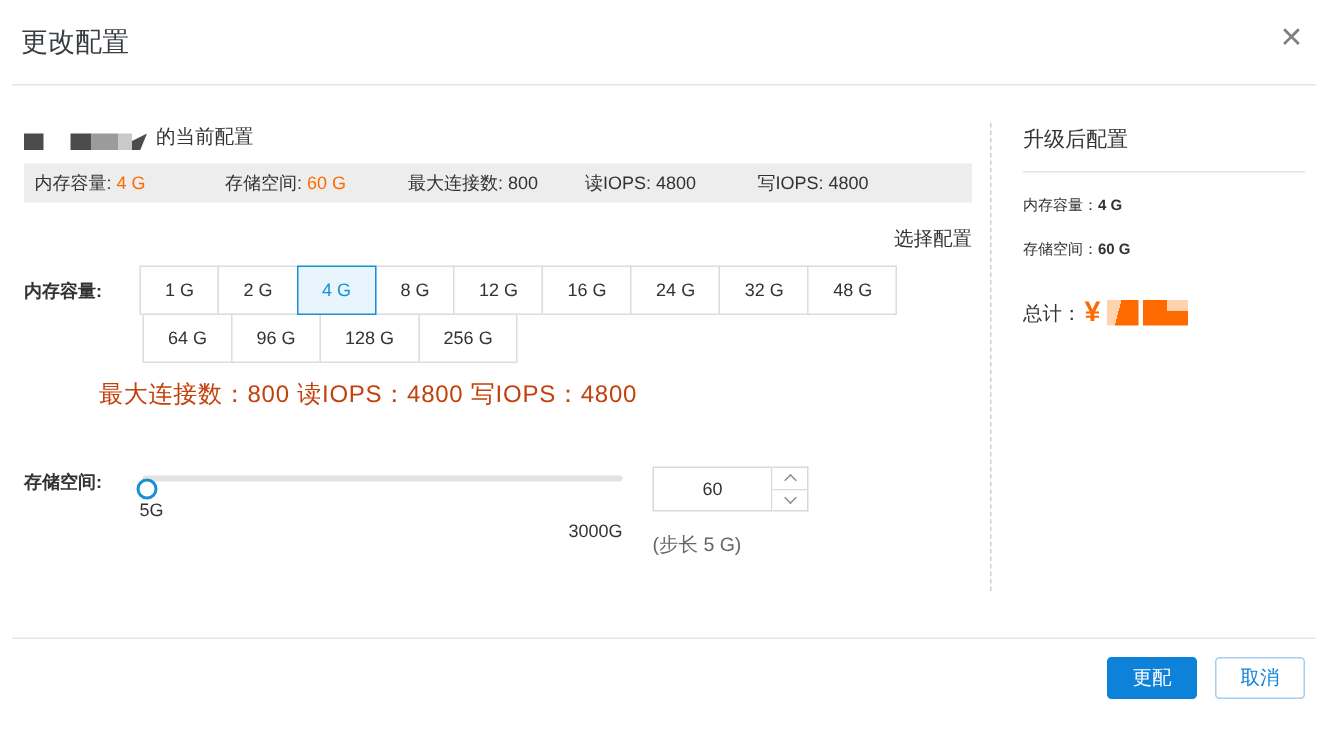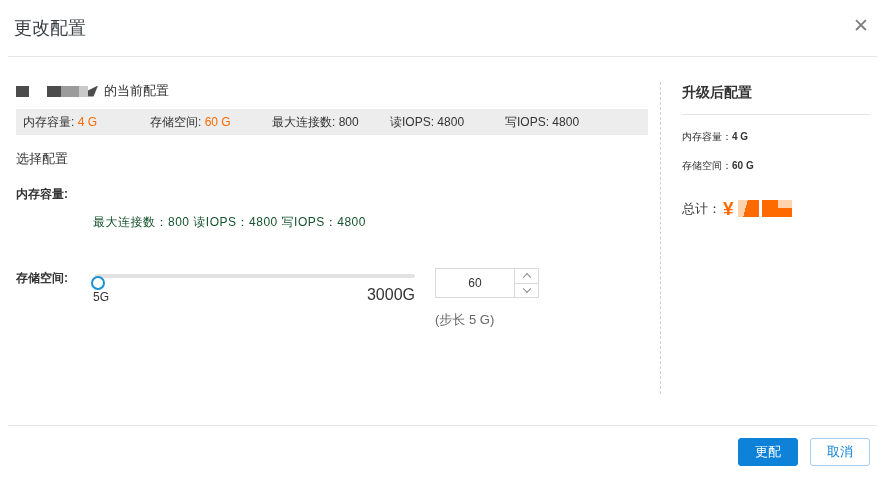--- a/index.html
+++ b/index.html
@@ -9,61 +9,61 @@
 
   
   .dlg-title { position:absolute; top:16px; left:14px; font-size:18px; color:#373d41; }
   .dlg-close { position:absolute; top:14px; right:14px; width:24px; height:24px; line-height:24px;
                text-align:center; font-size:19px; color:#808080; cursor:pointer; font-weight:300; }
   .hdr-divider { position:absolute; top:56px; left:8px; right:10px; border-top:1px solid #e6e6e6; }
 
   
   .left-col { position:absolute; left:16px; top:82px; width:632px; font-size:12px; }
 
-  .cur-heading { display:flex; align-items:center; height:18px; }
+  .cur-heading { display:flex; align-items:flex-end; height:18px; }
   .redact-name { display:flex; align-items:center; margin-right:6px; }
   .rd { display:inline-block; height:11px; }
   .rd1 { width:13px; background:#4c4c4c; margin-right:18px; }
   .rd2 { width:14px; background:#4c4c4c; }
   .rd3 { width:18px; background:#9b9b9b; }
   .rd4 { width:9px;  background:#c9c9c9; }
   .rd5 { width:10px; background:#4c4c4c; clip-path:polygon(0 45%, 100% 0, 55% 100%, 0 100%); }
   .cur-heading-text { font-size:13px; color:#333; }
 
   .cur-bar { margin-top:9px; height:26px; background:#ededed; display:flex; align-items:center; padding-left:7px; }
   .cur-item { white-space:nowrap; font-size:12px; color:#333; }
   .cur-item:nth-child(1){ width:127px; }
   .cur-item:nth-child(2){ width:122px; }
   .cur-item:nth-child(3){ width:118px; }
   .cur-item:nth-child(4){ width:115px; }
   .cur-val { color:#333; }
   .cur-item.hl .cur-val { color:#ff6a00; }
 
-  .sel-heading { margin-top:15px; font-size:13px; color:#333; }
+  .sel-heading { margin-top:15px; font-size:13px; color:#333;text-align:right; }
 
   .mem-row { display:flex; margin-top:9px; }
   .mem-label { width:77px; padding-top:9px; font-weight:bold; font-size:12px; color:#333; white-space:nowrap; }
   .mem-grid { width:540px; }
   .opt-row { display:flex; flex-wrap:nowrap; }
   .opt-row2 { margin-top:-1px; margin-left:2px; }
   .mem-btn { height:33px; line-height:31px; padding:0 16px; min-width:53px; text-align:center;
              background:#fff; border:1px solid #dcdcdc; margin-right:-1px; font-size:12px; color:#333;
              cursor:pointer; position:relative; }
   .mem-btn.sel { background:#e8f5fc; border-color:#1890d5; color:#1890d5; z-index:2; }
 
-  .specs-line { margin-top:11px; margin-left:77px; color:#14532d; font-size:12px; letter-spacing:0.5px; }
+  .specs-line { margin-top:11px; margin-left:50px; color:#c2410c; font-size:16px; letter-spacing:0.5px; }
 
   .storage-row { display:flex; margin-top:37px; }
   .storage-label { width:77px; padding-top:2px; font-weight:bold; font-size:12px; color:#333; white-space:nowrap; }
   .slider-wrap { position:relative; width:322px; height:44px; }
   .slider-track { position:absolute; left:2px; right:0; top:6px; height:4px; background:#e2e2e2; border-radius:2px; cursor:pointer; }
   .slider-handle { position:absolute; left:-4px; top:-1px; width:14px; height:14px; background:#fff;
                    border:2px solid #1890d5; border-radius:50%; margin-top:-6px; top:8px; cursor:grab; }
   .slider-min { position:absolute; left:0; top:22px; font-size:12px; color:#333; }
-  .slider-max { position:absolute; right:0; top:18px; font-size:16px; color:#333; }
+  .slider-max { position:absolute; right:0; top:36px; font-size:12px; color:#333; }
 
   .stepper-col { margin-left:20px; }
   .num-group { display:flex; width:104px; height:30px; }
   .num-input { width:80px; height:30px; border:1px solid #d9d9d9; text-align:center; font-size:12px;
                color:#333; outline:none; font-family:"Liberation Sans","DejaVu Sans",sans-serif; background:#fff; }
   .steppers { display:flex; flex-direction:column; width:24px; }
   .step-btn { flex:1; border:1px solid #d9d9d9; border-left:none; background:#fff; cursor:pointer;
               position:relative; padding:0; }
   .step-btn + .step-btn { border-top:none; }
   .chev { position:absolute; left:50%; top:50%; width:6px; height:6px; border-left:1px solid #8c8c8c;
@@ -72,21 +72,21 @@
   .chev-down { transform:translate(-50%,-70%) rotate(225deg); }
   .step-hint { margin-top:13px; font-size:13px; color:#666; }
 
   .reminder { margin-top:30px; color:#9a9a9a; font-size:12px; }
 
   
   .v-divider { position:absolute; left:660px; top:82px; height:312px; border-left:1px dashed #cfcfcf; }
 
   
   .right-panel { position:absolute; left:682px; top:84px; width:188px; font-size:12px; }
-  .rp-heading { font-size:14px; color:#333; padding-bottom:12px; border-bottom:1px solid #e6e6e6;font-weight:bold; }
+  .rp-heading { font-size:14px; color:#333; padding-bottom:12px; border-bottom:1px solid #e6e6e6; }
   .rp-row { margin-top:15px; color:#333; font-size:10px; }
   .rp-row b { font-weight:bold; }
   .rp-total { margin-top:26px; display:flex; justify-content:flex-start; align-items:center; }
   .rp-total-label { font-size:13px; color:#333; margin-right:2px; }
   .currency { color:#ff6a00; font-size:19px; font-weight:bold; margin-right:1px; line-height:19px; }
   .price-blk { display:inline-block; height:17px; margin-left:3px; }
   .price-blk1 { width:21px; background:linear-gradient(105deg,#ffd3ae 0 38%,#ff6a00 38% 100%); }
   .price-blk2 { width:30px; background:
       linear-gradient(to bottom,#ffd3ae 0 45%, transparent 45%) right top/14px 100% no-repeat,
       linear-gradient(#ff6a00,#ff6a00); }
@@ -126,20 +126,39 @@
       <span class="cur-item hl"><span>存储空间:</span> <span class="cur-val">60 G</span></span>
       <span class="cur-item"><span>最大连接数:</span> <span class="cur-val">800</span></span>
       <span class="cur-item"><span>读IOPS:</span> <span class="cur-val">4800</span></span>
       <span class="cur-item"><span>写IOPS:</span> <span class="cur-val">4800</span></span>
     </div>
 
     <div class="sel-heading">选择配置</div>
 
     <div class="mem-row">
       <div class="mem-label">内存容量:</div>
+      <div class="mem-grid">
+        <div class="opt-row">
+          <div class="mem-btn">1 G</div>
+          <div class="mem-btn">2 G</div>
+          <div class="mem-btn sel">4 G</div>
+          <div class="mem-btn">8 G</div>
+          <div class="mem-btn">12 G</div>
+          <div class="mem-btn">16 G</div>
+          <div class="mem-btn">24 G</div>
+          <div class="mem-btn">32 G</div>
+          <div class="mem-btn">48 G</div>
+        </div>
+        <div class="opt-row opt-row2">
+          <div class="mem-btn">64 G</div>
+          <div class="mem-btn">96 G</div>
+          <div class="mem-btn">128 G</div>
+          <div class="mem-btn">256 G</div>
+        </div>
+      </div>
     </div>
 
     <div class="specs-line">最大连接数：800 读IOPS：4800 写IOPS：4800</div>
 
     <div class="storage-row">
       <div class="storage-label">存储空间:</div>
       <div class="slider-wrap">
         <div class="slider-track">
           <div class="slider-handle"></div>
         </div>

